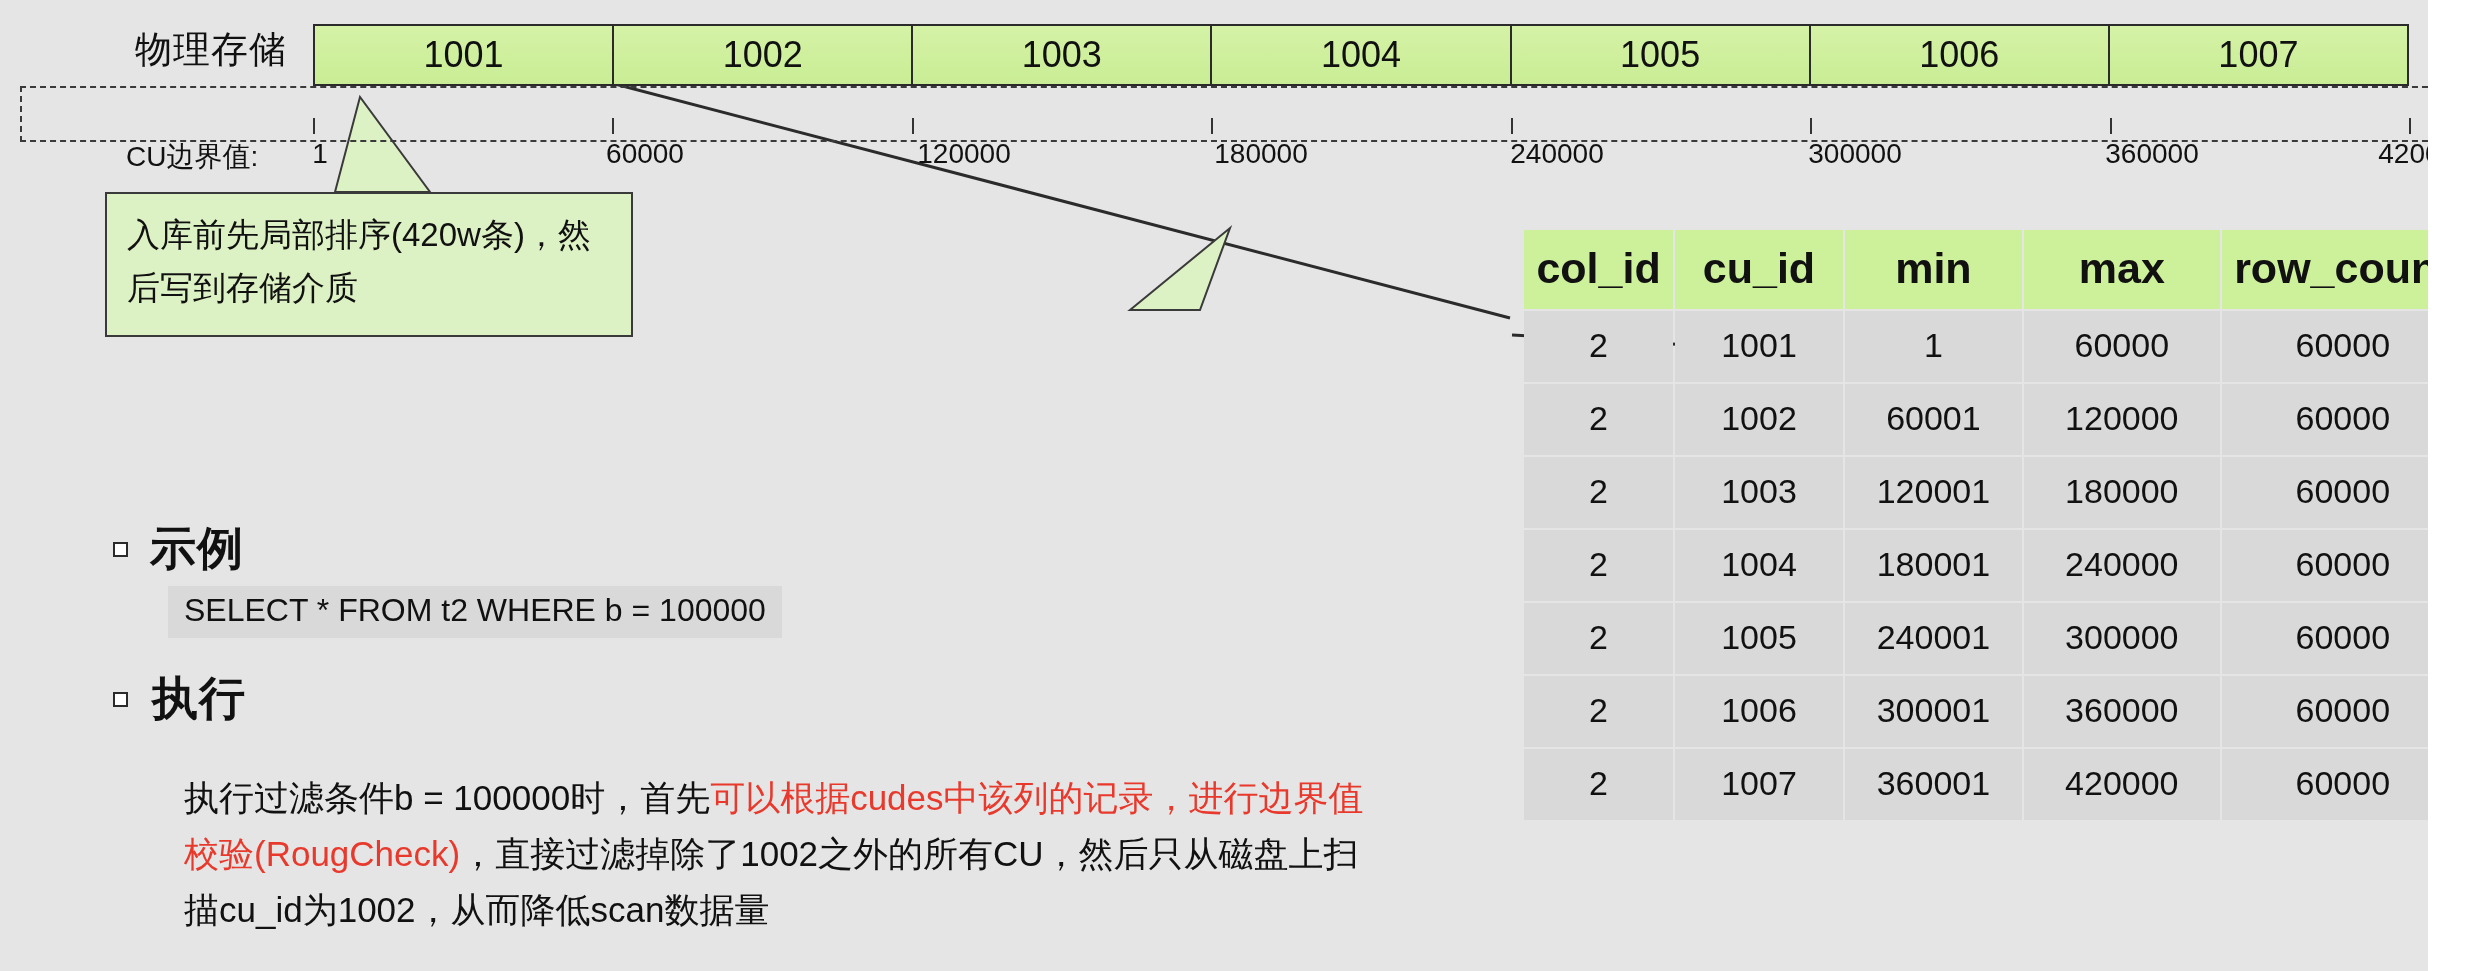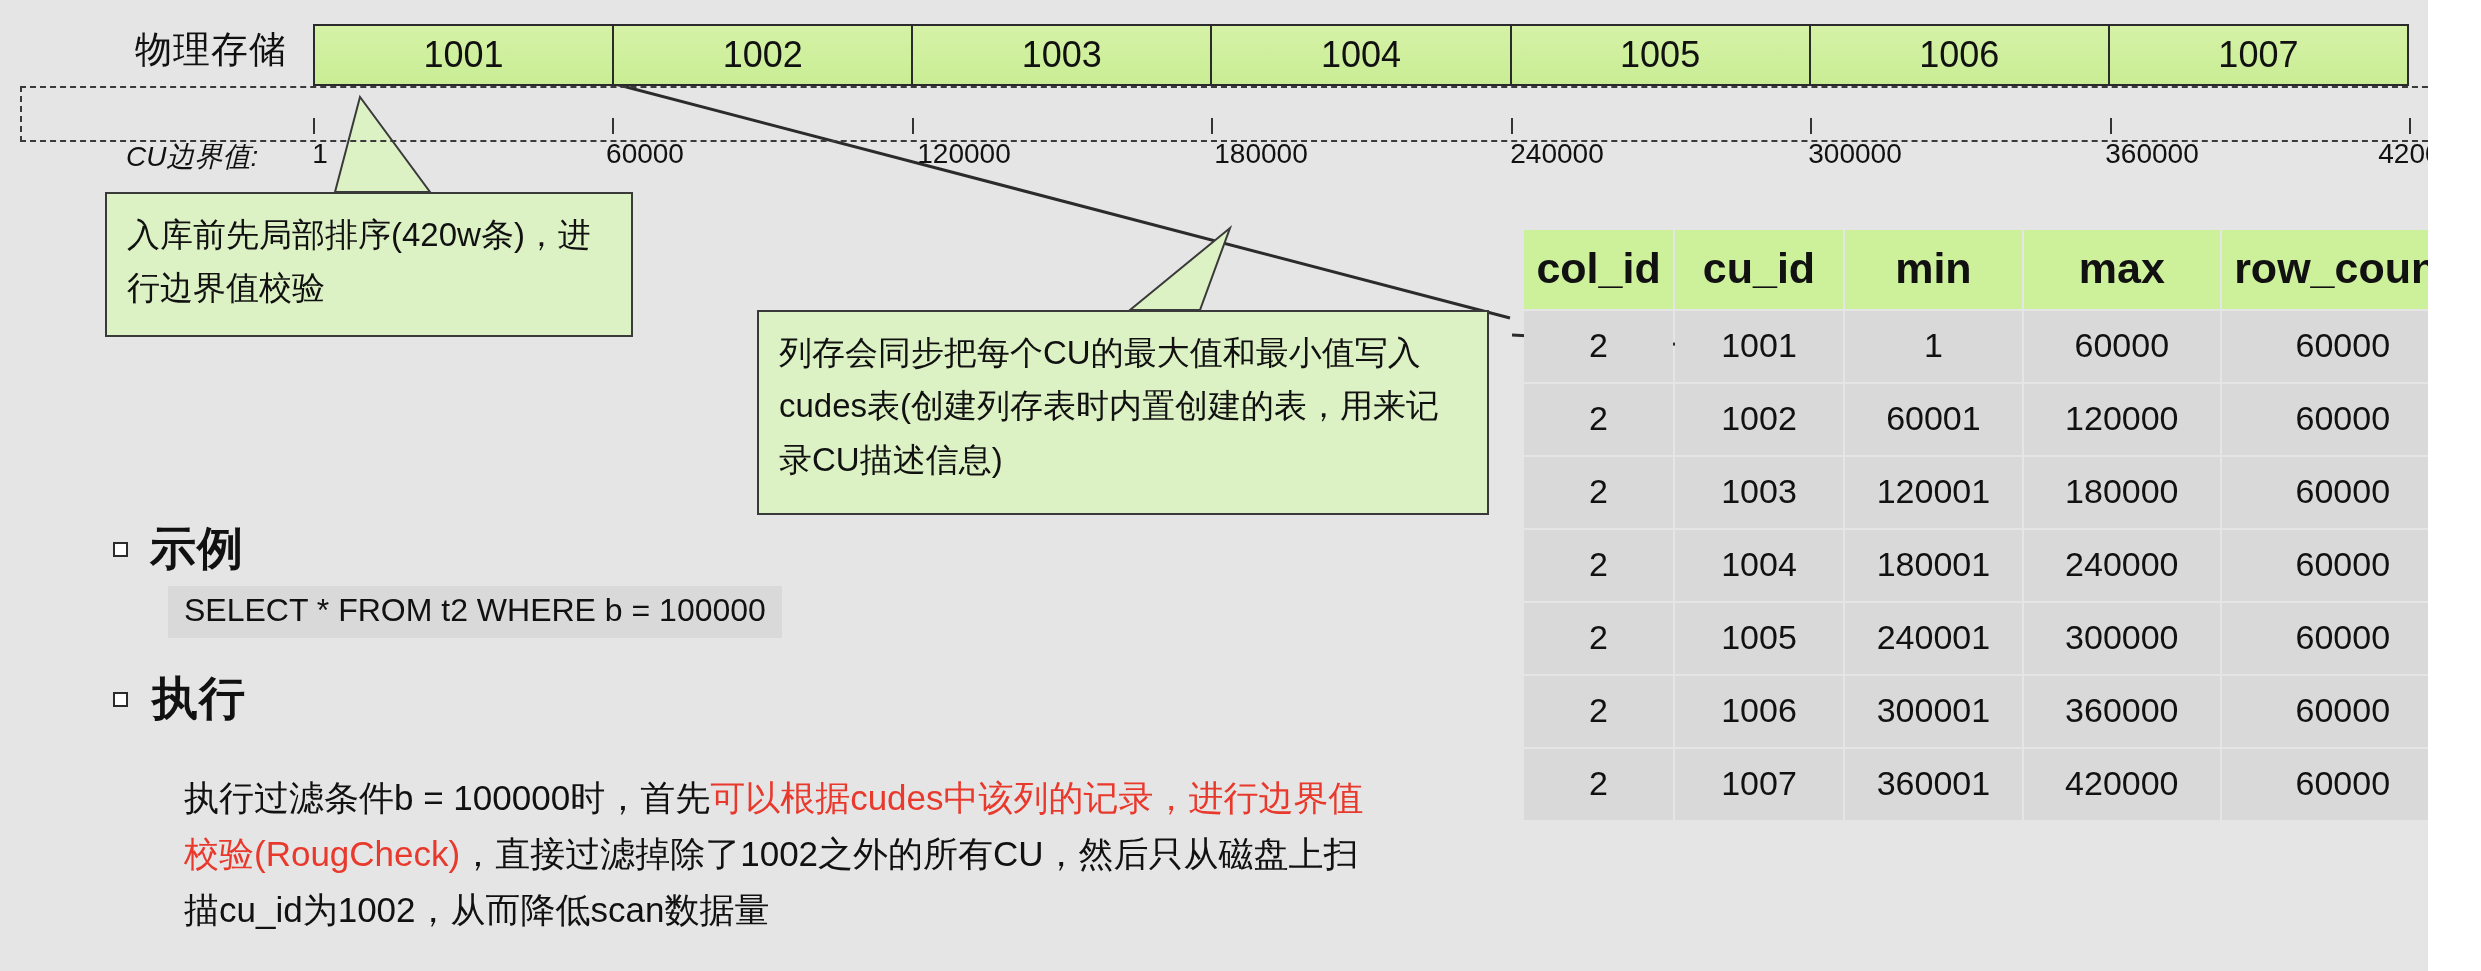--- a/index.html
+++ b/index.html
@@ -63,21 +63,20 @@
     border: 2px dashed #3a3a3a;
     box-sizing: border-box;
   }
   #boundary-label {
     position: absolute;
     left: 126px;
     top: 138px;
     font-size: 28px;
     color: #111;
     white-space: nowrap;
-    font-style: italic;
   }
   .tickmark {
     position: absolute;
     top: 118px;
     width: 2px;
     height: 16px;
     background: #333;
   }
   .boundary-value {
     position: absolute;
@@ -241,22 +240,21 @@
 
   <div class="boundary-value" style="left:320px">1</div>
   <div class="boundary-value" style="left:645px">60000</div>
   <div class="boundary-value" style="left:964px">120000</div>
   <div class="boundary-value" style="left:1261px">180000</div>
   <div class="boundary-value" style="left:1557px">240000</div>
   <div class="boundary-value" style="left:1855px">300000</div>
   <div class="boundary-value" style="left:2152px">360000</div>
   <div class="boundary-value" style="left:2425px">420000</div>
 
-  <div class="callout" id="callout-sort">入库前先局部排序(420w条)，进行边界值校验</div>
-  <div class="callout" id="callout-cudes">列存会同步把每个CU的最大值和最小值写入cudes表(创建列存表时内置创建的表，用来记录CU描述信息)</div>
+  <div class="callout" id="callout-sort">入库前先局部排序(420w条)，然后写到存储介质</div>
 
   <div class="bullet-row" id="example-bullet">
     <span class="bullet-square"></span>
     <span class="bullet-title">示例</span>
   </div>
   <div id="sql-code">SELECT * FROM t2 WHERE b = 100000</div>
 
   <div class="bullet-row" id="exec-bullet">
     <span class="bullet-square"></span>
     <span class="bullet-title">执行</span>

